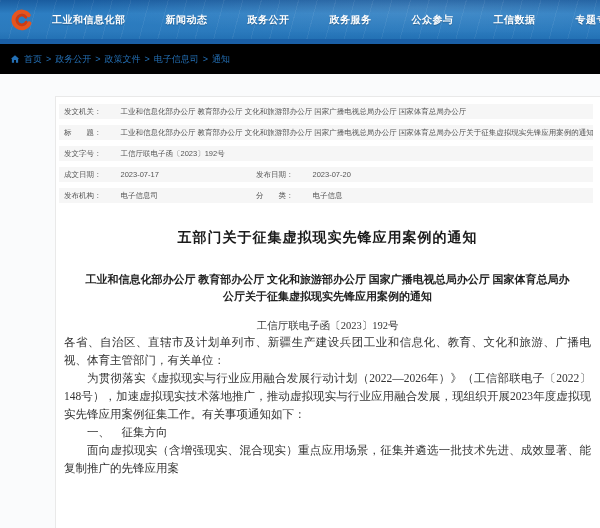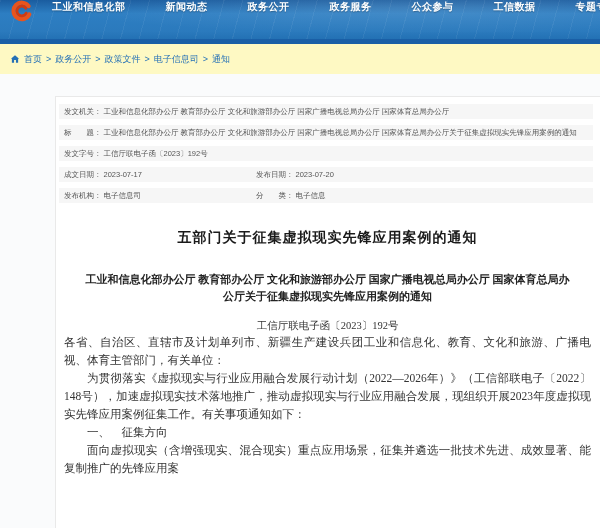--- a/index.html
+++ b/index.html
@@ -11,39 +11,39 @@
   }
 
   
   .topnav {
     position:relative; height:44px; width:600px;
     background:
       repeating-linear-gradient(105deg, rgba(255,255,255,0.06) 0 1px, transparent 1px 18px),
       radial-gradient(ellipse at 70% 20%, rgba(255,255,255,0.12), transparent 60%),
       linear-gradient(180deg,#1a5c9f 0%, #2d7ec2 35%, #2b7abd 80%, #2371b4 100%);
     border-bottom:5px solid #1a5fa6;
-    display:flex; align-items:flex-start;
+    display:flex; align-items:center;
     overflow:hidden;
   }
   .logo { width:22px; height:22px; margin-left:10px; flex:0 0 auto; cursor:pointer; }
   .navitems {
     display:flex; align-items:center; gap:40px;
     margin-left:20px; white-space:nowrap;
   }
   .navitem {
     color:#ffffff; font-size:10px; font-weight:bold;
     letter-spacing:0.5px; cursor:pointer;
     text-shadow:0 1px 1px rgba(0,0,0,0.25);
   }
 
   
   .breadcrumb {
     height:30px; display:flex; align-items:center;
     padding-left:10px; font-size:9px; color:#2470b6;
-    background:#fef9c3;
+    background:#000000;
   }
   .breadcrumb .home-ic { width:10px; height:10px; margin-right:4px; cursor:pointer; }
   .crumb { color:#2470b6; cursor:pointer; }
   .crumb-sep { color:#2470b6; margin:0 4px; }
 
   
   .card {
     position:absolute; left:55px; top:96px; right:-20px; height:460px;
     background:#ffffff; border:1px solid #e9e9e9;
     padding:7px 26px 0 3px;
@@ -53,21 +53,21 @@
   .meta-row {
     background:#f6f6f6; height:15px; line-height:15px;
     margin-bottom:6px; padding-left:5px;
     font-size:7.5px; color:#555;
     white-space:nowrap; overflow:hidden;
     display:flex;
   }
   .meta-cell-1 { flex:0 0 192px; display:flex; }
   .meta-cell-2 { flex:1 1 auto; display:flex; }
   .meta-label { color:#555; flex:0 0 auto; }
-  .meta-value { color:#555; margin-left:2px; }
+  .meta-value { color:#555; margin-left:19px; }
 
   
   .article { padding:0 2px 0 5px; color:#333; }
   .doc-title {
     margin-top:26px; text-align:center;
     font-size:14px; font-weight:bold; color:#1a1a1a;
     letter-spacing:1px;
     font-family:"Liberation Sans","DejaVu Sans",sans-serif;
   }
   .doc-subtitle {

